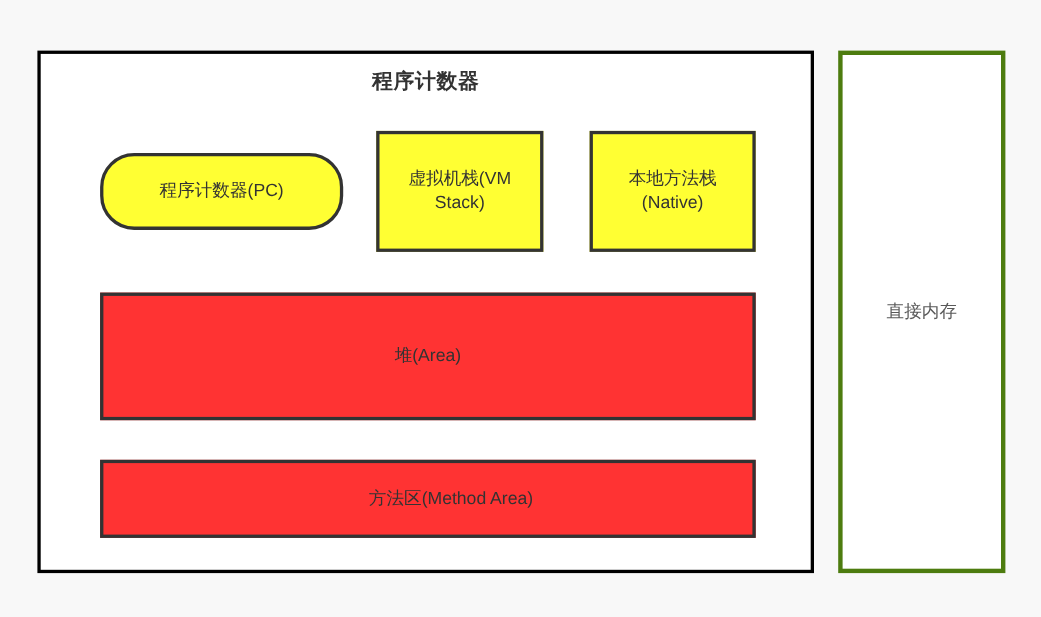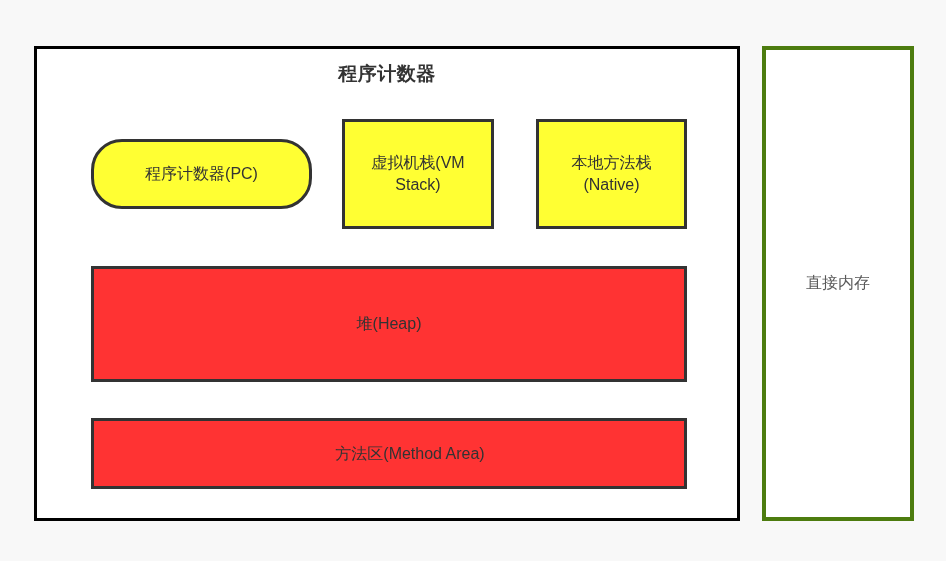--- a/index.html
+++ b/index.html
@@ -102,21 +102,21 @@
   <div class="block yellow blk-vmstack">
     <span>虚拟机栈(VM Stack)</span>
   </div>
 
   <div class="block yellow blk-native">
     <span style="white-space: pre-line;">本地方法栈
 (Native)</span>
   </div>
 
   <div class="block red blk-heap">
-    <span>堆(Heap)</span>
+    <span>堆(Area)</span>
   </div>
 
   <div class="block red blk-method">
     <span>方法区(Method Area)</span>
   </div>
 
   <div class="direct-memory">
     <span class="direct-memory-label">直接内存</span>
   </div>
 

